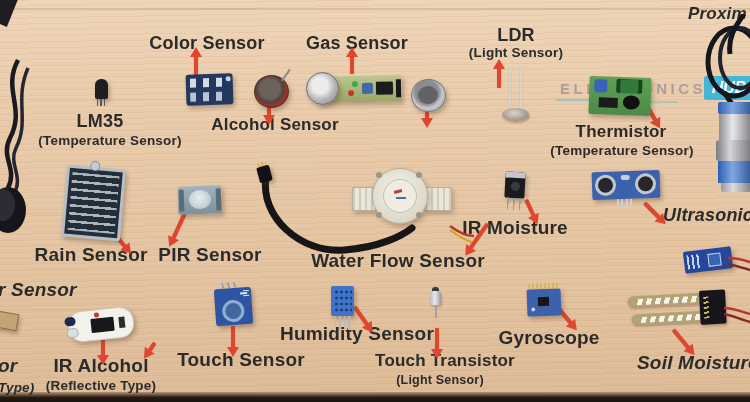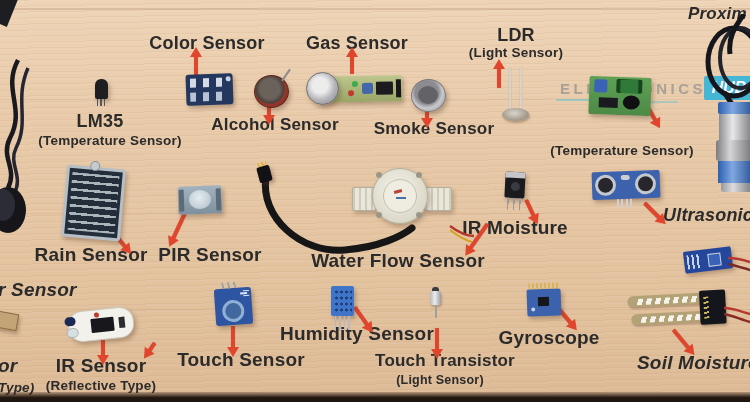--- a/index.html
+++ b/index.html
@@ -40,31 +40,31 @@
 
   <div class="lbl s18" style="left:357px;top:33px;">Gas Sensor</div>
   <div class="lbl s18" style="left:207px;top:33px;">Color Sensor</div>
   <div class="lbl s18" style="left:516px;top:25px;">LDR</div>
   <div class="lbl s13" style="left:516px;top:45px;">(Light Sensor)</div>
   <div class="lbl-left s17" style="left:688px;top:4px;">Proxim</div>
 
   <div class="lbl s18" style="left:100px;top:111px;">LM35</div>
   <div class="lbl s13" style="left:110px;top:133px;">(Temperature Sensor)</div>
   <div class="lbl s17" style="left:275px;top:115px;">Alcohol Sensor</div>
-  <div class="lbl s17" style="left:434px;top:119px;">Smoke Sensor</div>
+  <div class="lbl s17" style="left:621px;top:122px;">Thermistor</div>
   <div class="lbl s13" style="left:622px;top:143px;">(Temperature Sensor)</div>
 
   <div class="lbl s19" style="left:91px;top:244px;">Rain Sensor</div>
   <div class="lbl s19" style="left:210px;top:244px;">PIR Sensor</div>
   <div class="lbl s19" style="left:398px;top:250px;">Water Flow Sensor</div>
   <div class="lbl s19" style="left:515px;top:217px;">IR Moisture</div>
   <div class="lbl-left s18" style="left:663px;top:205px;">Ultrasonic</div>
   <div class="lbl-left s19" style="left:-2px;top:279px;">r Sensor</div>
 
-  <div class="lbl s19" style="left:101px;top:355px;">IR Sensor</div>
+  <div class="lbl s19" style="left:101px;top:355px;">IR Alcohol</div>
   <div class="lbl s13" style="left:101px;top:378px;">(Reflective Type)</div>
   <div class="lbl-left s19" style="left:-2px;top:355px;">or</div>
   <div class="lbl-left s13" style="left:-2px;top:380px;">Type)</div>
   <div class="lbl s19" style="left:357px;top:323px;">Humidity Sensor</div>
   <div class="lbl s19" style="left:241px;top:349px;">Touch Sensor</div>
   <div class="lbl s17" style="left:445px;top:351px;">Touch Transistor</div>
   <div class="lbl s12" style="left:440px;top:373px;">(Light Sensor)</div>
   <div class="lbl s19" style="left:549px;top:327px;text-align:right;">Gyroscope</div>
   <div class="lbl-left s19" style="left:637px;top:352px;">Soil Moisture</div>
 

